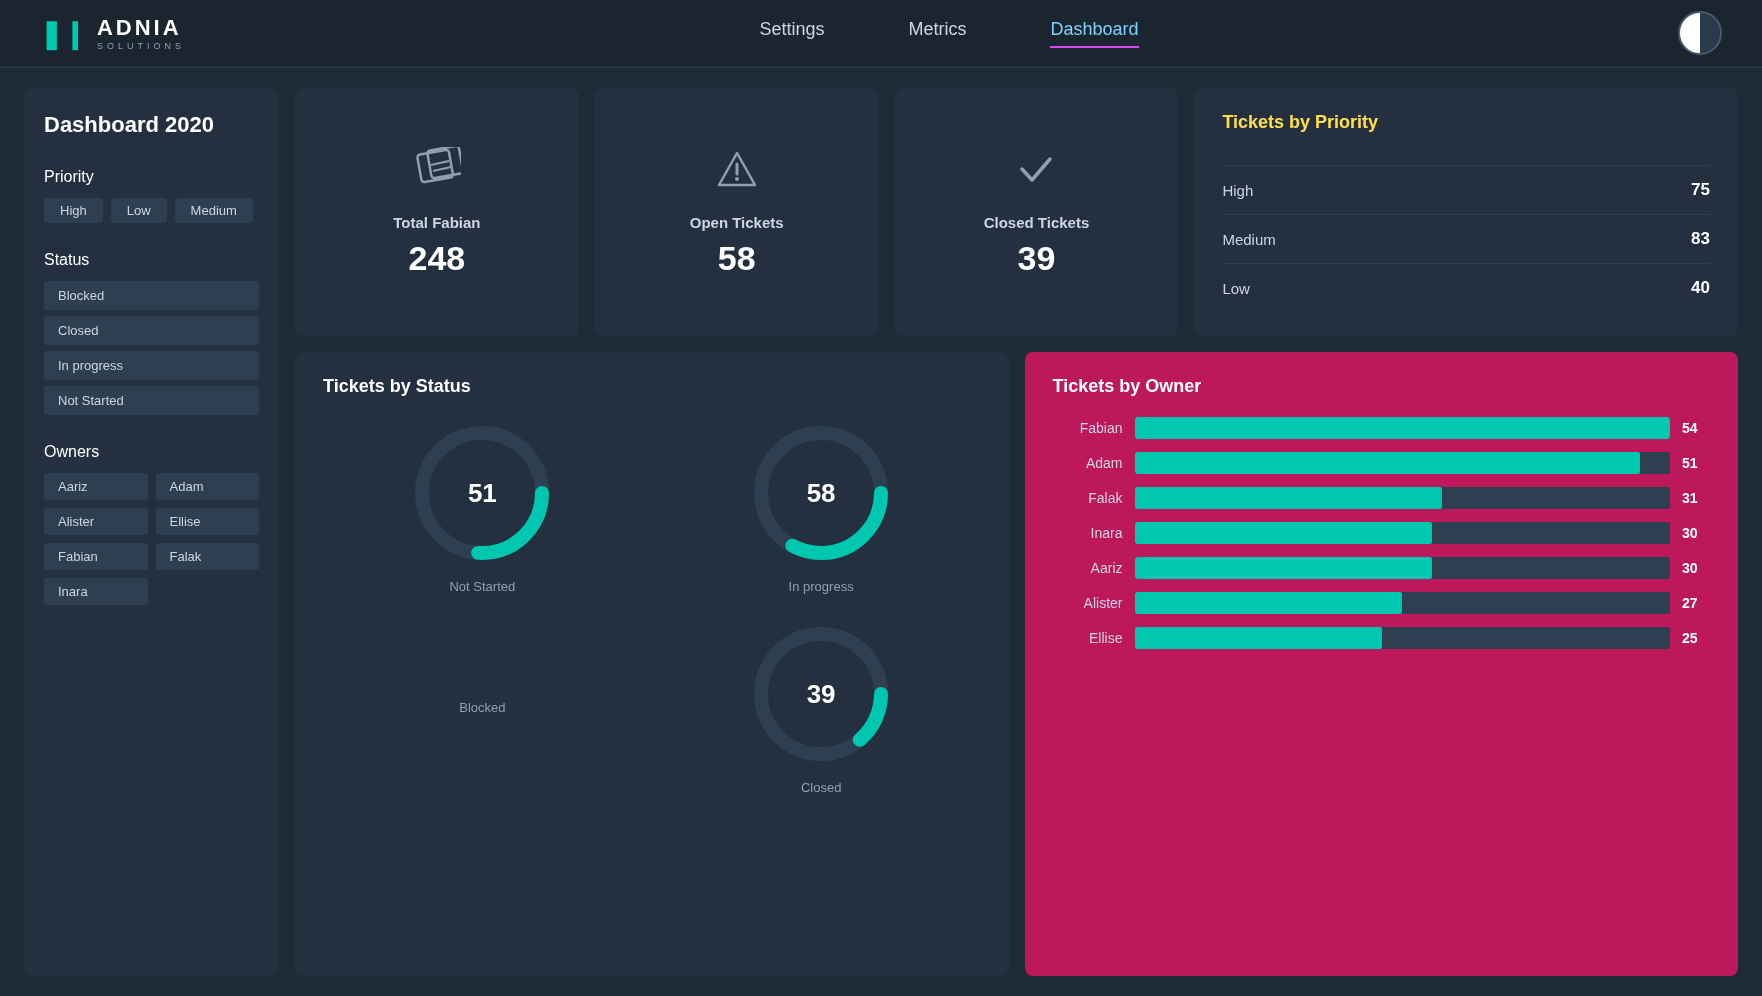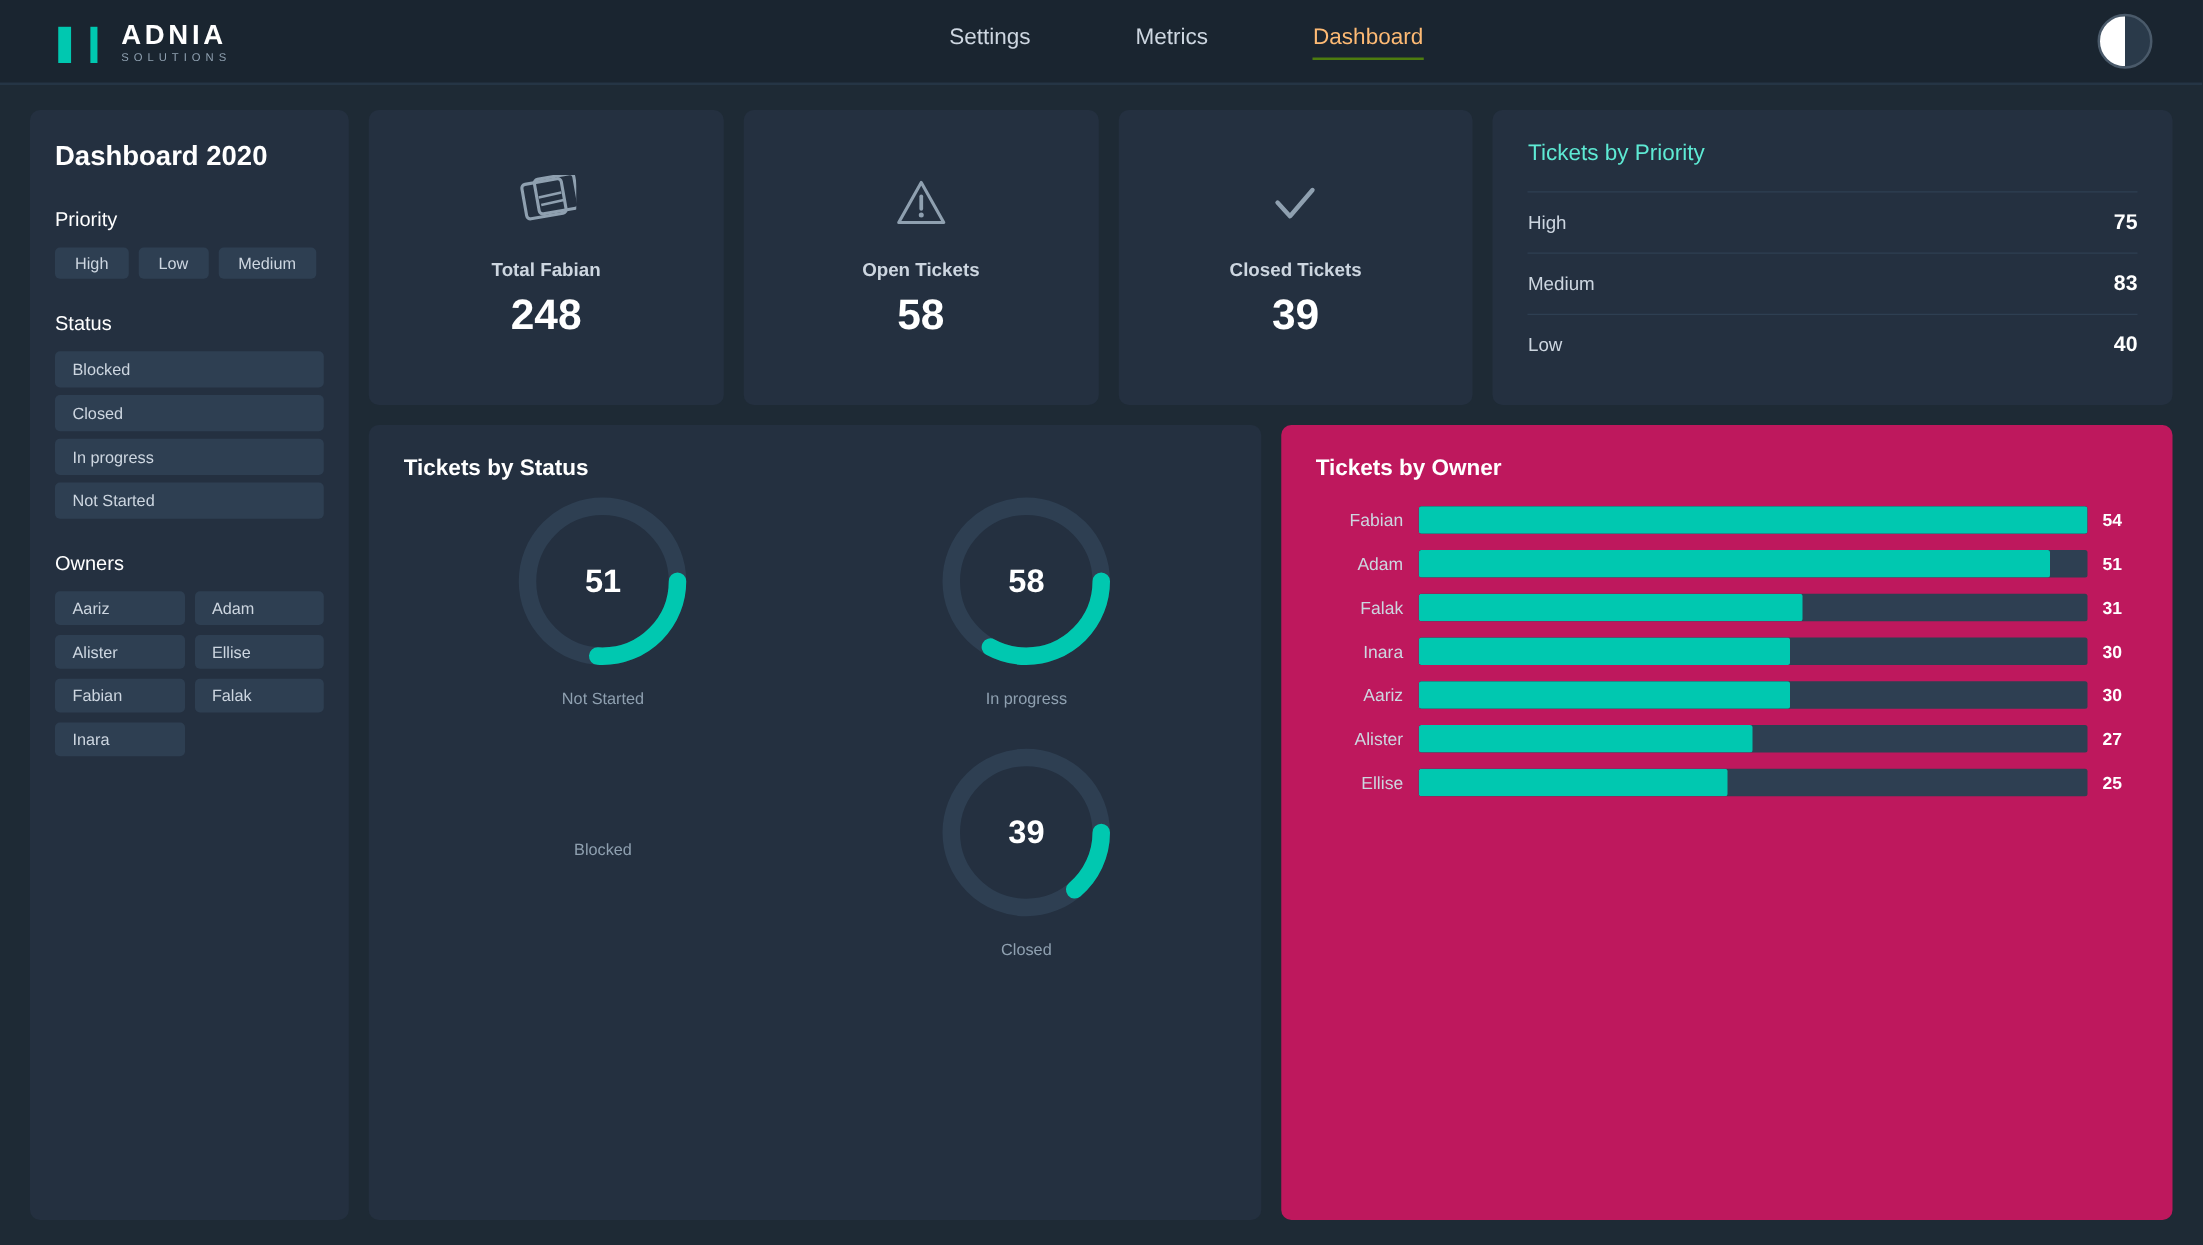--- a/index.html
+++ b/index.html
@@ -52,22 +52,22 @@
       flex: 1;
       justify-content: center;
     }
     .nav-link {
       font-size: 18px;
       color: #cdd6e0;
       cursor: pointer;
       padding-bottom: 6px;
     }
     .nav-link.active {
-      color: #fdba74;
-      border-bottom: 2px solid #4d7c0f;
+      color: #7dd3fc;
+      border-bottom: 2px solid #d946ef;
     }
     .theme-toggle {
       width: 44px;
       height: 44px;
       border-radius: 50%;
       background: linear-gradient(to right, #ffffff 50%, #2a3a4a 50%);
       border: 2px solid #4a5a6a;
       cursor: pointer;
     }
 
@@ -184,23 +184,23 @@
 
     
     .priority-card {
       background: #243040;
       border-radius: 8px;
       flex: 2;
       padding: 24px 28px;
     }
     .priority-card-title {
       font-size: 18px;
-      font-weight: 400;
-      color: #5eead4;
-      margin-bottom: 20px;
+      font-weight: 700;
+      color: #fde047;
+      margin-bottom: 32px;
     }
     .priority-row {
       display: flex;
       justify-content: space-between;
       align-items: center;
       padding: 14px 0;
       border-top: 1px solid #2e3f52;
       font-size: 15px;
     }
     .priority-row:first-of-type {
@@ -220,20 +220,21 @@
     .status-card {
       background: #243040;
       border-radius: 8px;
       flex: 1;
       padding: 24px 28px;
     }
     .status-card-title {
       font-size: 18px;
       font-weight: 700;
       color: #ffffff;
+      margin-bottom: 16px;
     }
     .donut-grid {
       display: grid;
       grid-template-columns: 1fr 1fr;
       gap: 20px;
     }
     .donut-item {
       display: flex;
       flex-direction: column;
       align-items: center;

